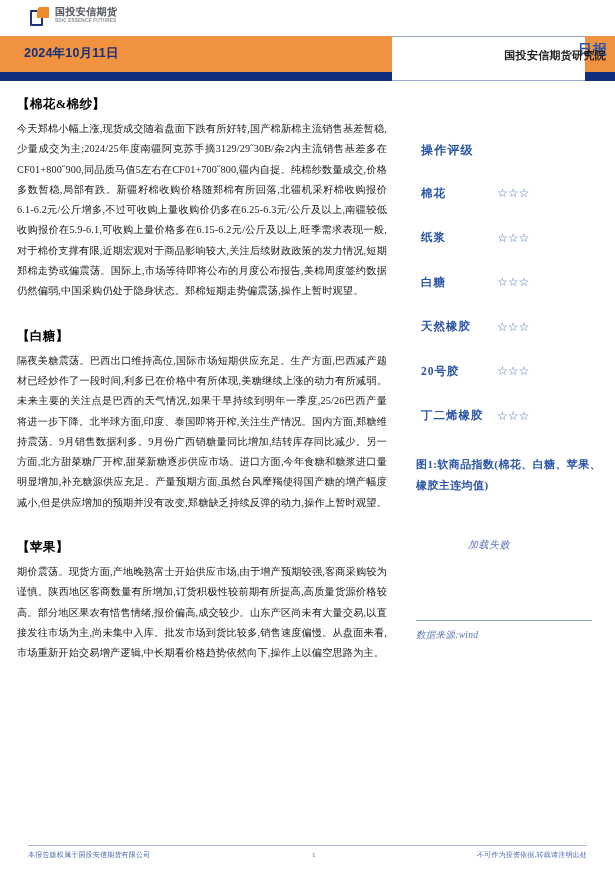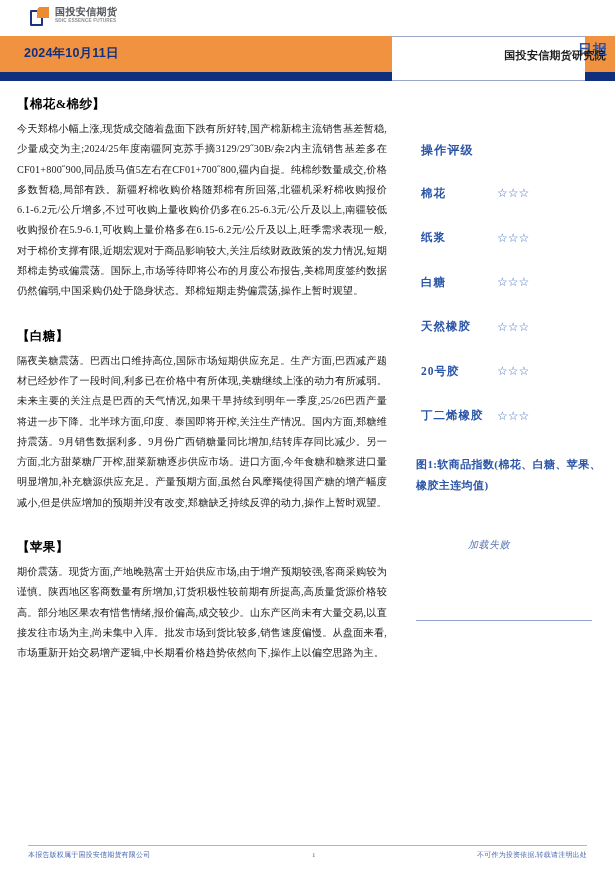--- a/index.html
+++ b/index.html
@@ -361,20 +361,21 @@
       </div>
     </div>
 
     <div class="figure">
       <div class="fig-cap">图1:软商品指数(棉花、白糖、苹果、橡胶主连均值)</div>
       <div class="fig-box" style="height: 118px;">
         <div class="fig-placeholder">加载失败</div>
       </div>
       <div class="fig-rule"></div>
       <div style="height:8px"></div>
+      <div class="fig-source">数据来源:wind</div>
     </div>
 
   </div>
 </div>
 
 <div class="footer">
   <div class="footer-rule"></div>
   <div class="footer-inner">
     <span class="footer-left">本报告版权属于国投安信期货有限公司</span>
     <span class="footer-center">1</span>

